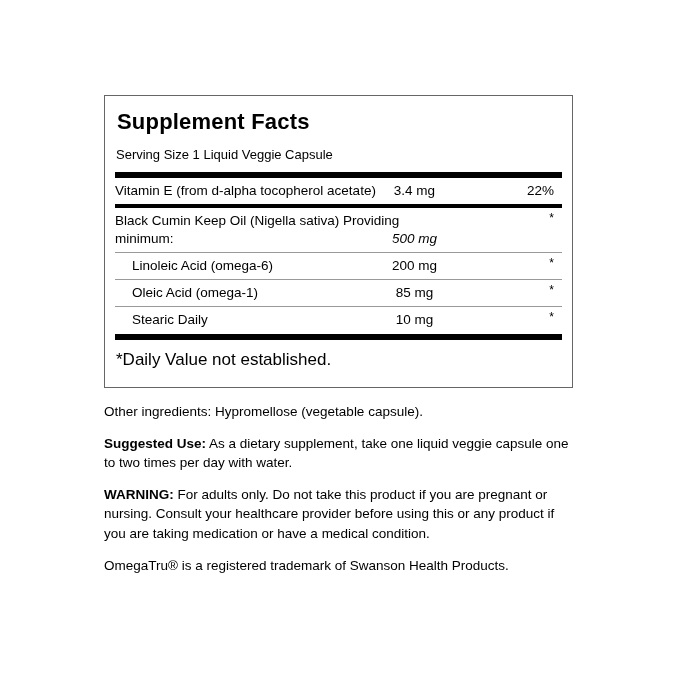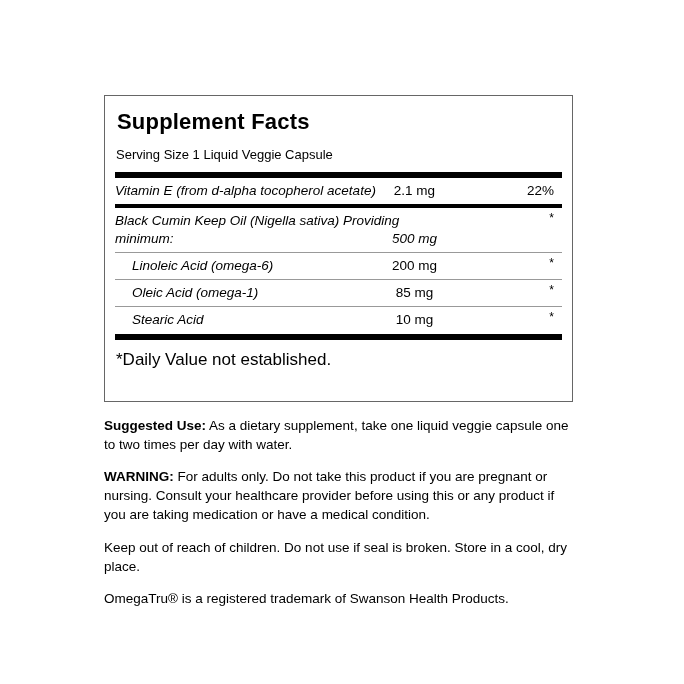--- a/index.html
+++ b/index.html
@@ -20,21 +20,21 @@
     left: 104px;
     top: 95px;
     width: 470px;
   }
 
   
   .facts-box {
     width: 469px;
     border: 1px solid #666;
     background: #fff;
-    padding: 12px 10px 24px 10px;
+    padding: 12px 10px 10px 10px;
   }
   .facts-title {
     font-size: 22px;
     font-weight: bold;
     letter-spacing: 0.2px;
     margin: 2px 0 13px 2px;
     line-height: 1.1;
   }
   .serving {
     font-size: 13px;
@@ -59,21 +59,20 @@
   .row {
     position: relative;
     font-size: 13.5px;
     line-height: 1.28;
     padding: 4px 0 5px 0;
     border-bottom: 1px solid #999;
   }
   .row .nm {
     display: block;
     max-width: 312px;
-    font-style: italic;
   }
   .row .amt {
     position: absolute;
     left: 67%;
     transform: translateX(-50%);
     top: 4px;
     white-space: nowrap;
   }
   .row .dv {
     position: absolute;
@@ -113,21 +112,21 @@
 
     <div class="facts-box">
       <div class="facts-title">Supplement Facts</div>
       <div class="serving">Serving Size 1 Liquid Veggie Capsule</div>
 
       <div class="bar"></div>
 
 
       <div class="row r-vite">
         <span class="nm">Vitamin E (from d-alpha tocopherol acetate)</span>
-        <span class="amt">2.1 mg</span>
+        <span class="amt">3.4 mg</span>
         <span class="dv">22%</span>
       </div>
 
       <div class="row r-bcso star">
         <span class="nm">Black Cumin Keep Oil (Nigella sativa) Providing minimum:</span>
         <span class="amt">500 mg</span>
         <span class="dv">*</span>
       </div>
 
       <div class="row sub star">
@@ -136,35 +135,35 @@
         <span class="dv">*</span>
       </div>
 
       <div class="row sub star">
         <span class="nm">Oleic Acid (omega-1)</span>
         <span class="amt">85 mg</span>
         <span class="dv">*</span>
       </div>
 
       <div class="row sub star last">
-        <span class="nm">Stearic Acid</span>
+        <span class="nm">Stearic Daily</span>
         <span class="amt">10 mg</span>
         <span class="dv">*</span>
       </div>
 
       <div class="bar"></div>
 
       <div class="footnote">*Daily Value not established.</div>
     </div>
 
     <div class="below">
+      <p class="para">Other ingredients: Hypromellose (vegetable capsule).</p>
 
       <p class="para"><b>Suggested Use:</b> <span>As a dietary supplement, take one liquid veggie capsule one to two times per day with water.</span></p>
 
       <p class="para"><b>WARNING:</b> <span>For adults only. Do not take this product if you are pregnant or nursing. Consult your healthcare provider before using this or any product if you are taking medication or have a medical condition.</span></p>
 
-      <p class="para">Keep out of reach of children. Do not use if seal is broken. Store in a cool, dry place.</p>
 
       <p class="para">OmegaTru® is a registered trademark of Swanson Health Products.</p>
     </div>
 
   </div>
 </div>
 
 </body></html>

